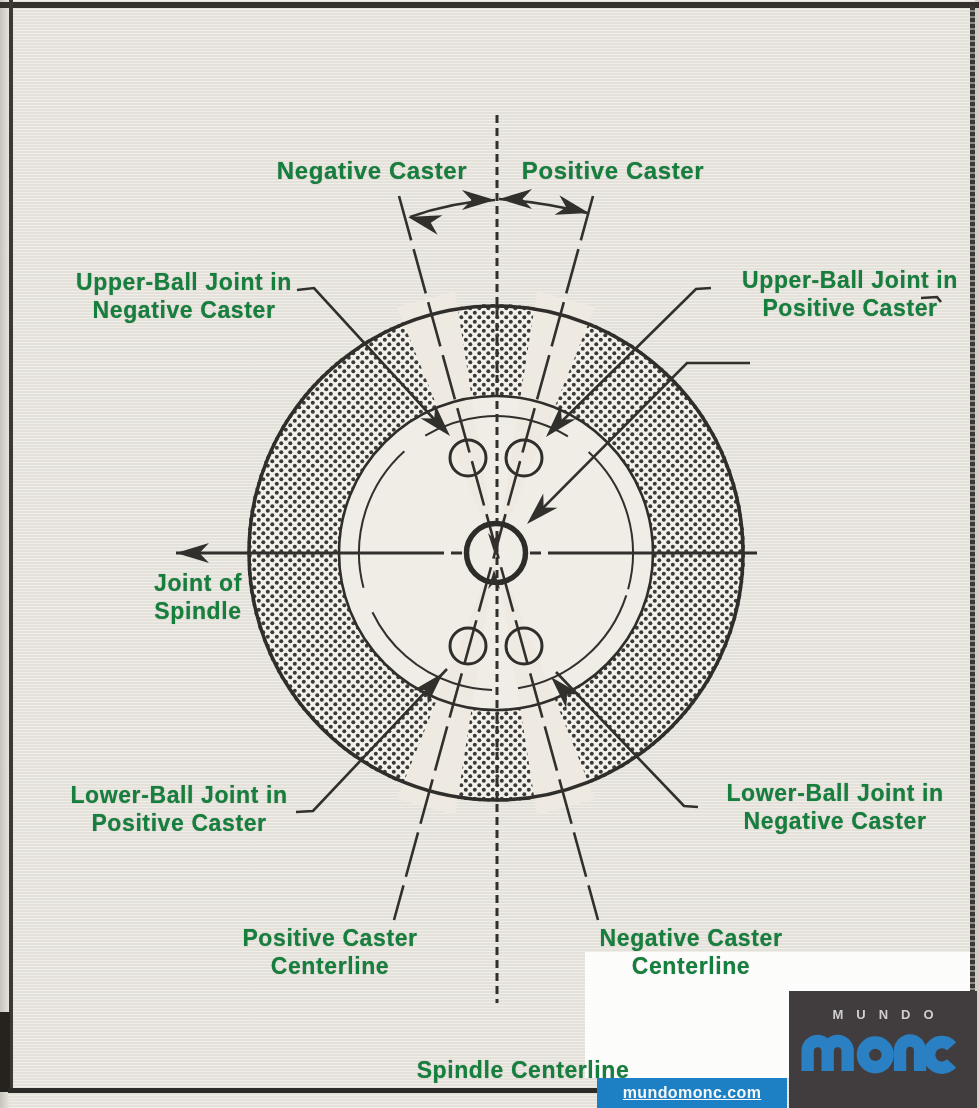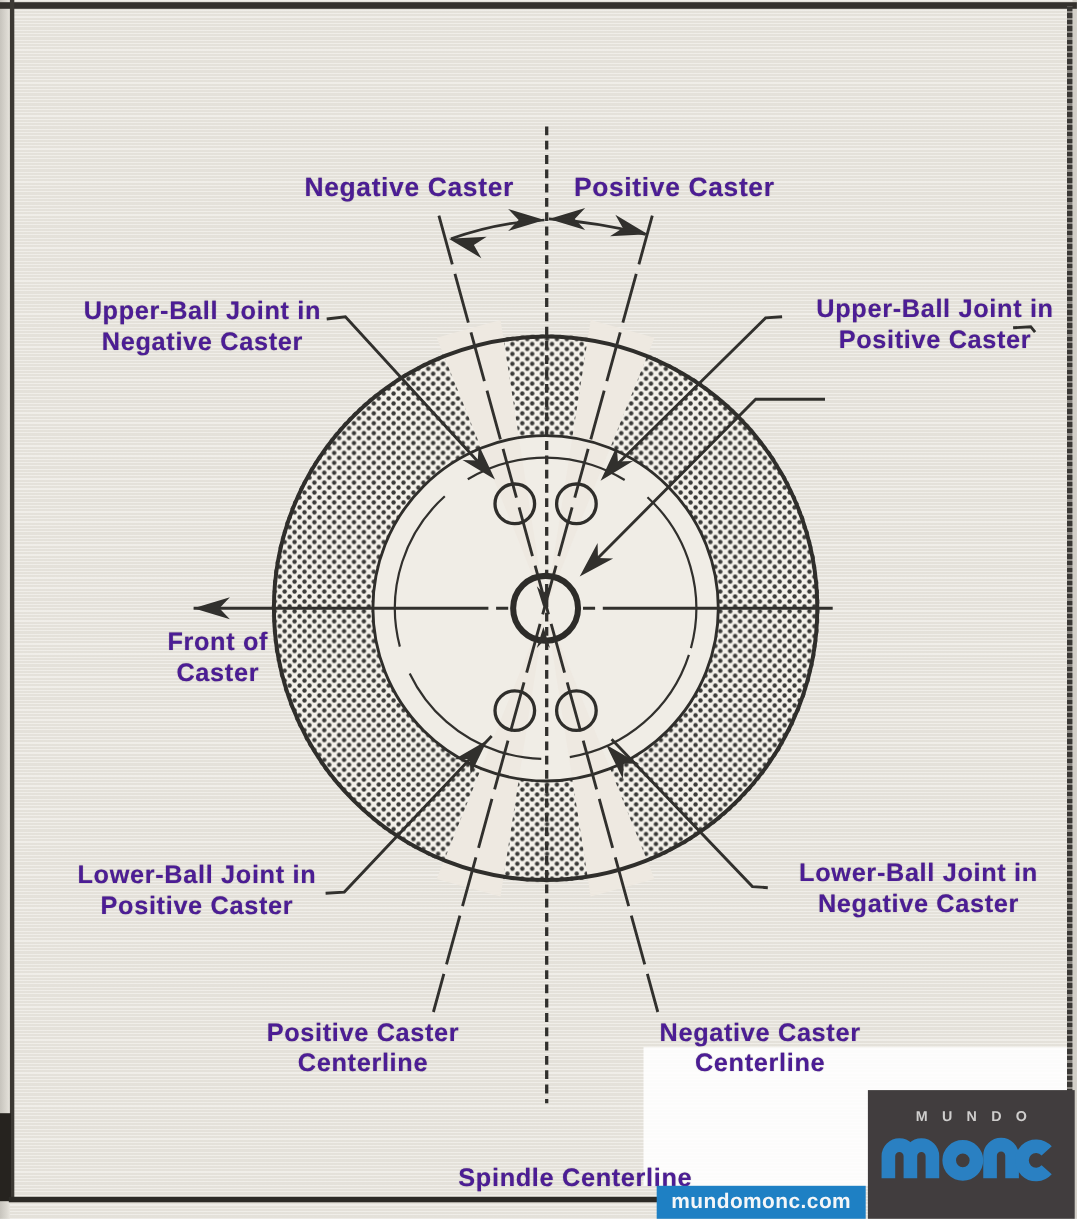--- a/index.html
+++ b/index.html
@@ -18,33 +18,33 @@
   .border-left{position:absolute;left:9px;top:0;width:4px;height:1090px;background:#3c3934;z-index:3;}
   .border-left-thick{position:absolute;left:0;top:1012px;width:10px;height:80px;background:#26231f;z-index:3;}
   .edge-left{position:absolute;left:0;top:0;width:9px;height:1108px;
     background:linear-gradient(90deg,#c7c4bd 0%,#dcd9d2 70%,#e7e4dd 100%);z-index:2;}
   .border-right{position:absolute;left:970px;top:6px;width:5px;height:986px;
     background:repeating-linear-gradient(180deg,#3a3835 0 4px,#8d8a85 4px 6px);z-index:3;}
   .edge-right{position:absolute;left:975px;top:0;width:4px;height:1108px;background:#d2cfc8;z-index:2;}
   .border-bottom{position:absolute;left:8px;top:1088px;width:590px;height:5px;background:#2c2a26;z-index:3;}
   
   .lbl{position:absolute;transform:translateX(-50%);text-align:center;font-weight:bold;
-    color:#4c1d95;white-space:nowrap;z-index:4;letter-spacing:.6px;
+    color:#15803d;white-space:nowrap;z-index:4;letter-spacing:.6px;
     text-shadow:0 0 1px rgba(70,66,60,.55);}
   .lbl-lg{font-size:24px;line-height:28px;}
   .lbl-md{font-size:23px;line-height:28px;margin-left:17px;}
   
   .logo-box{position:absolute;left:789px;top:991px;width:188px;height:117px;
     background:#413d3e;z-index:5;}
   .logo-top{margin-top:16px;text-align:center;color:#cfcecd;font-size:13px;font-weight:bold;
     letter-spacing:13px;text-indent:13px;}
   .logo-main{position:absolute;left:11px;top:36px;}
   .url-bar{position:absolute;left:597px;top:1078px;width:190px;height:30px;background:#1e80c4;
     z-index:5;display:flex;align-items:center;justify-content:center;}
-  .url-bar span{color:#f4f6f8;font-size:19px;font-weight:bold;letter-spacing:.4px;}
+  .url-bar span{color:#f4f6f8;font-size:16px;font-weight:bold;letter-spacing:.4px;text-decoration:underline;}
 </style>
 </head>
 <body>
 
 <svg width="979" height="1108" viewBox="0 0 979 1108">
   <defs>
     <pattern id="halftone" width="9" height="9" patternUnits="userSpaceOnUse">
       <rect width="9" height="9" fill="#f4f1ea"></rect>
       <circle cx="2.3" cy="2.3" r="2" fill="#3a3a38"></circle>
       <circle cx="6.8" cy="6.8" r="2" fill="#3a3a38"></circle>
@@ -127,22 +127,22 @@
 <div class="lbl lbl-md" style="left:167px;top:268px;">
   <span>Upper-Ball Joint in</span><br>
   <span>Negative Caster</span>
 </div>
 <div class="lbl lbl-md" style="left:833px;top:266px;">
   <span>Upper-Ball Joint in</span><br>
   <span>Positive Caster</span>
 </div>
 
 <div class="lbl lbl-md" style="left:181px;top:569px;">
-  <span>Front of</span><br>
-  <span>Caster</span>
+  <span>Joint of</span><br>
+  <span>Spindle</span>
 </div>
 
 <div class="lbl lbl-md" style="left:162px;top:781px;">
   <span>Lower-Ball Joint in</span><br>
   <span>Positive Caster</span>
 </div>
 <div class="lbl lbl-md" style="left:818px;top:779px;">
   <span>Lower-Ball Joint in</span><br>
   <span>Negative Caster</span>
 </div>

